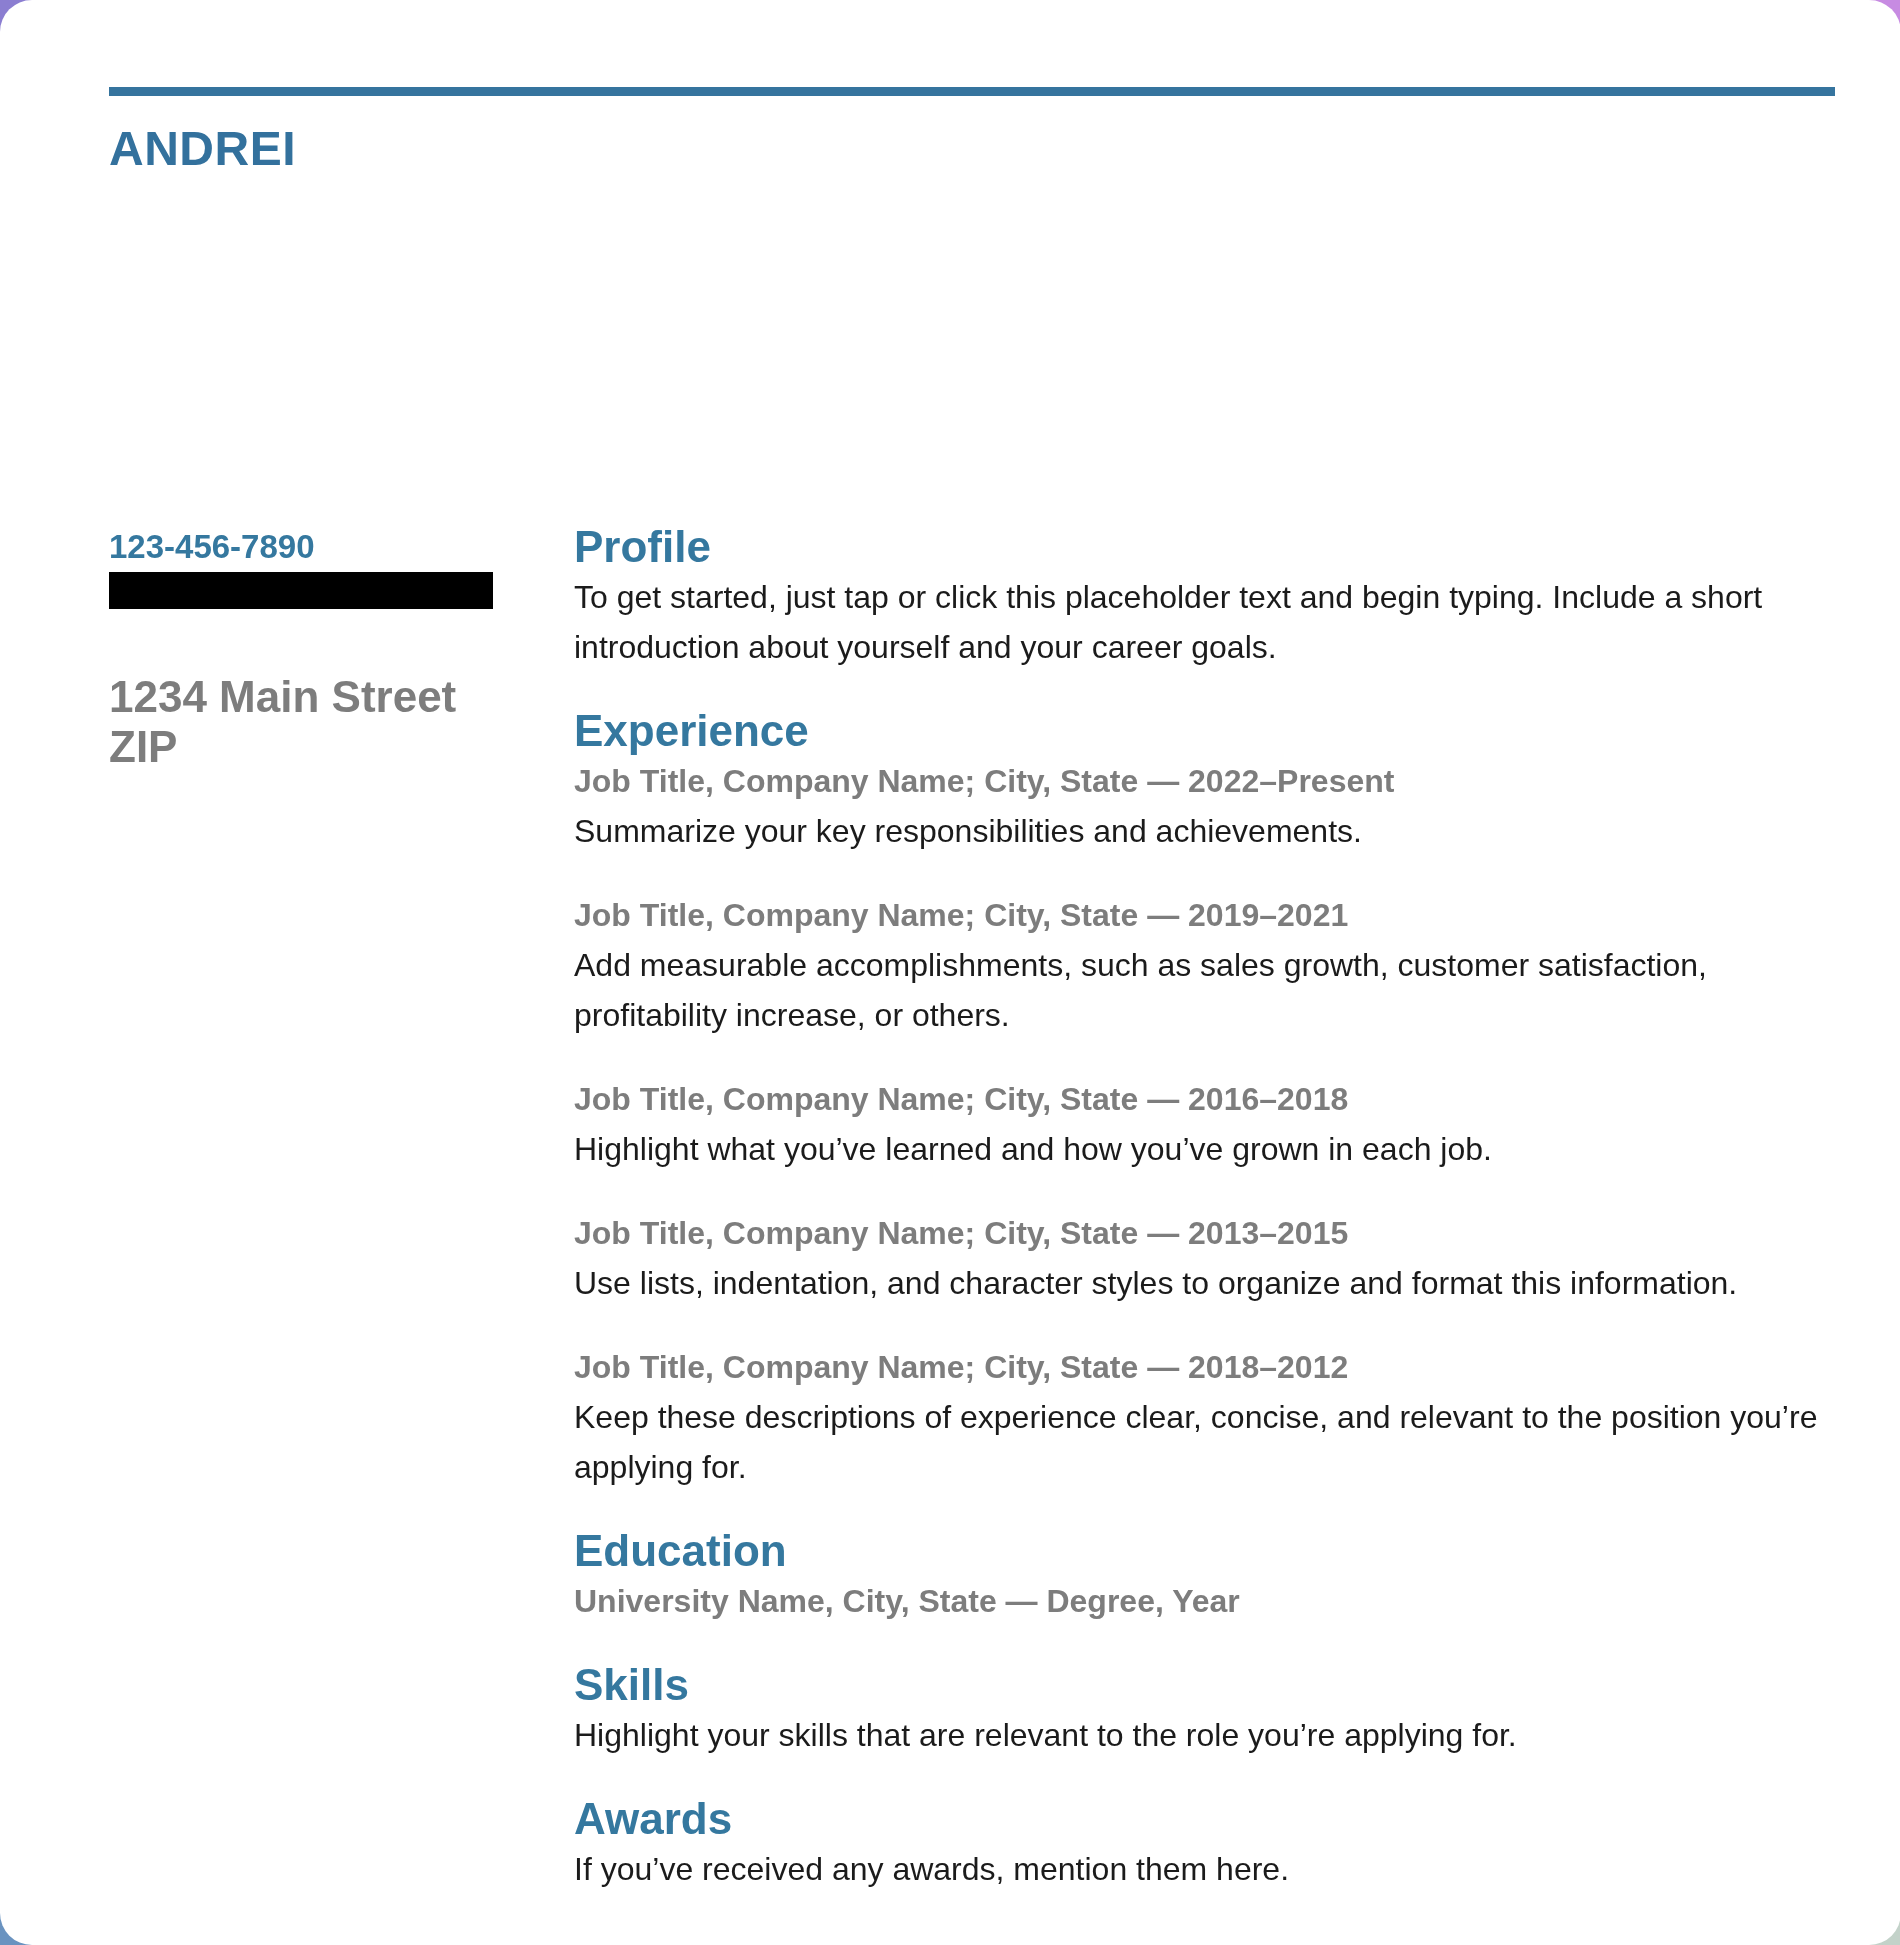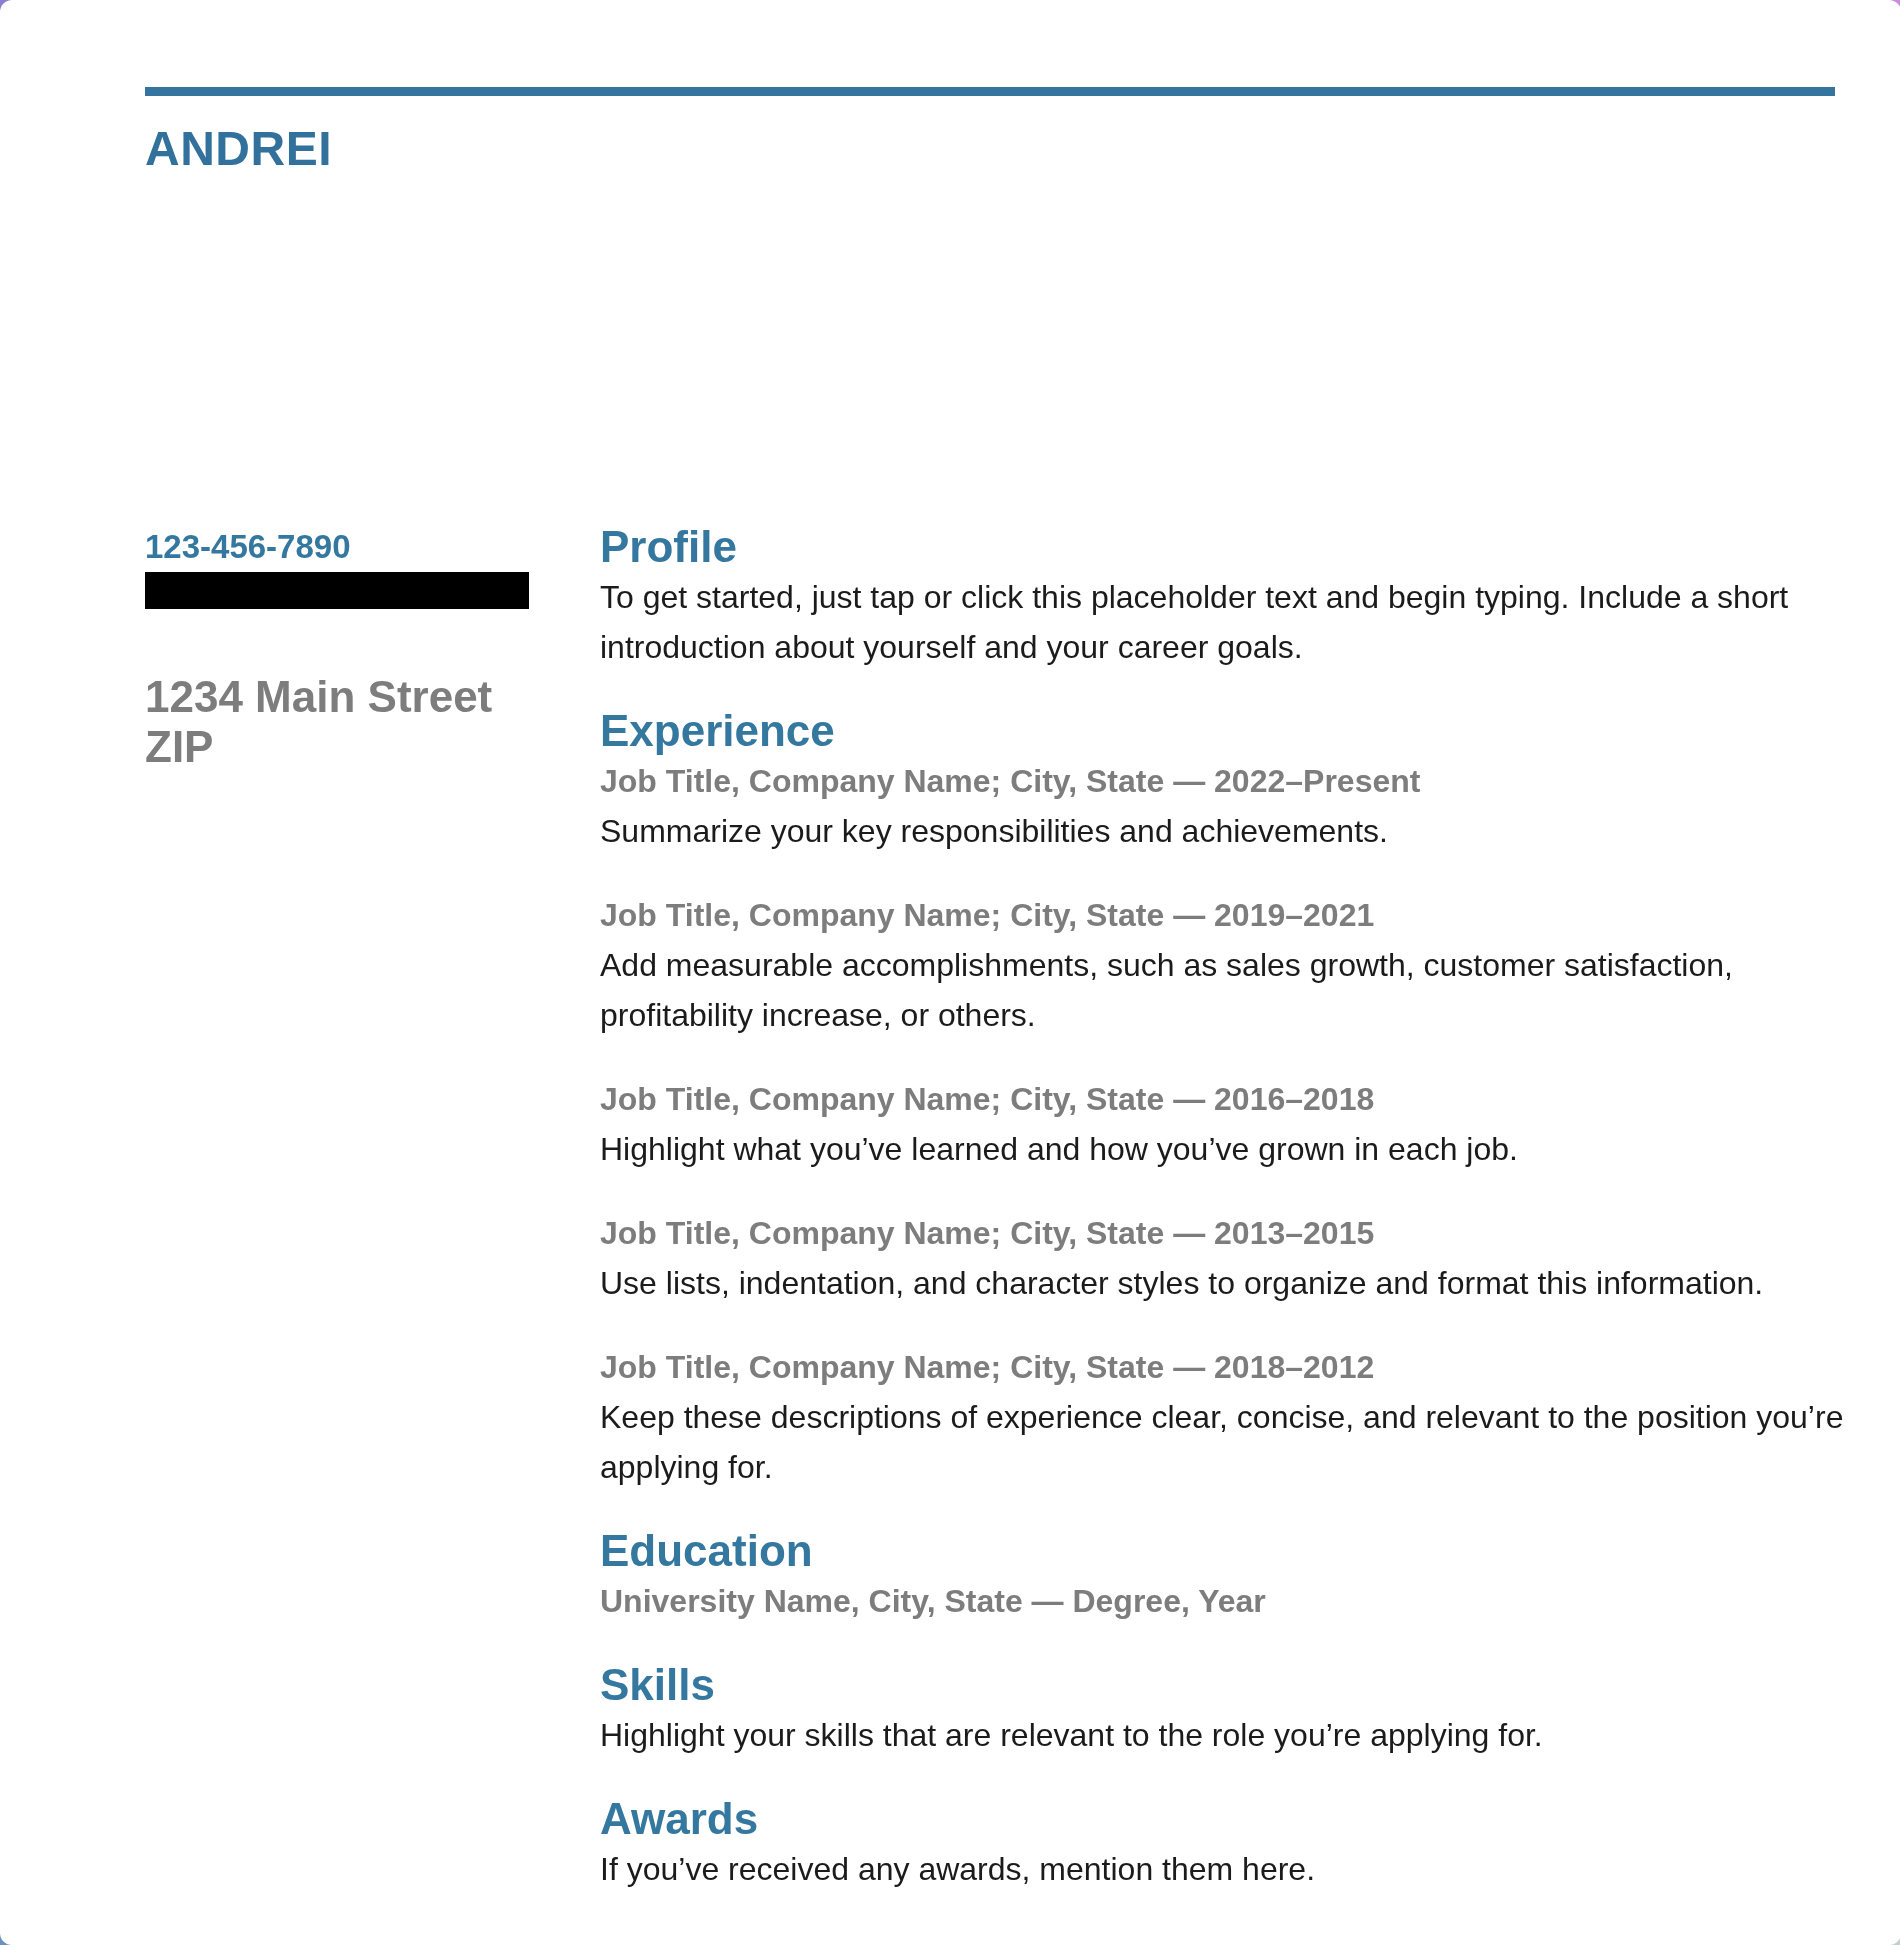--- a/index.html
+++ b/index.html
@@ -30,40 +30,40 @@
       radial-gradient(circle 149px at 0 0, var(--corner-top-left) 55%, rgba(139,126,209,0) 100%),
       radial-gradient(circle 149px at 100% 0, var(--corner-top-right) 55%, rgba(199,139,226,0) 100%),
       radial-gradient(circle 149px at 0 100%, var(--corner-bottom-left) 55%, rgba(106,147,192,0) 100%),
       radial-gradient(circle 129px at 100% 100%, var(--corner-bottom-right) 55%, rgba(195,210,201,0) 100%),
       #ffffff;
   }
   .card {
     position: absolute;
     inset: 0;
     background: var(--page-bg);
-    border-radius: 12px;
+    border-radius: 32px;
     overflow: hidden;
-    padding-left: 36px;
   }
   .rule {
     height: 9px;
     background: var(--accent-rule);
     margin: 87px 66px 0 109px;
   }
   h1.name {
     margin: 24px 0 0 109px;
     font-size: 48px;
     line-height: 57px;
     font-weight: bold;
     letter-spacing: 0.5px;
     color: var(--title);
   }
   .cols {
     display: flex;
     margin: 345px 50px 0 109px;
+    gap: 10px;
   }
   aside.contact { width: 455px; flex: 0 0 455px; }
   main.content { width: 1287px; flex: 0 0 1287px; }
 
   .phone {
     font-size: 33px;
     line-height: 50px;
     font-weight: bold;
     color: var(--link);
   }

